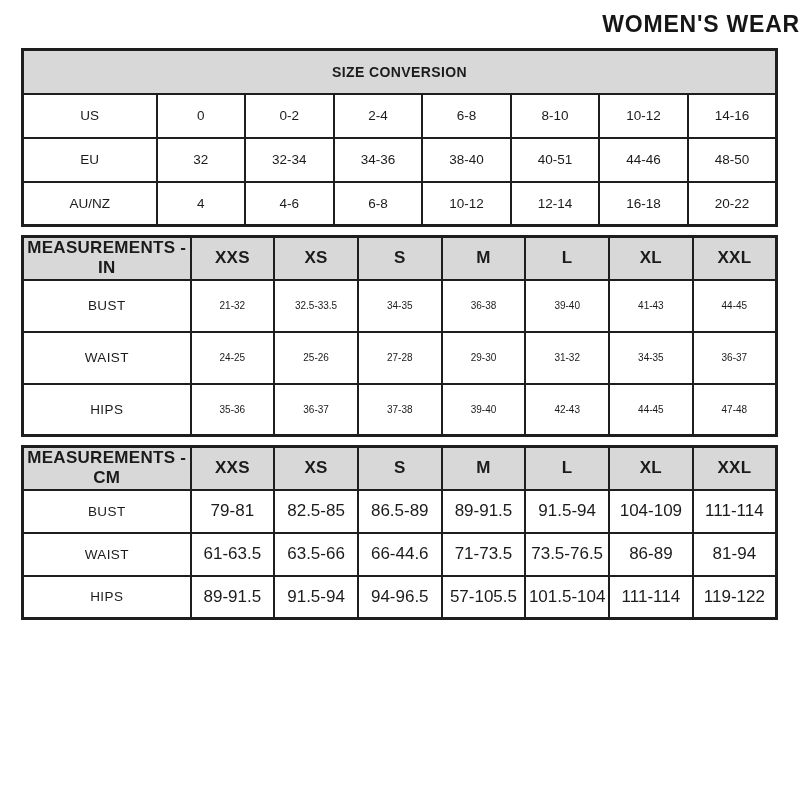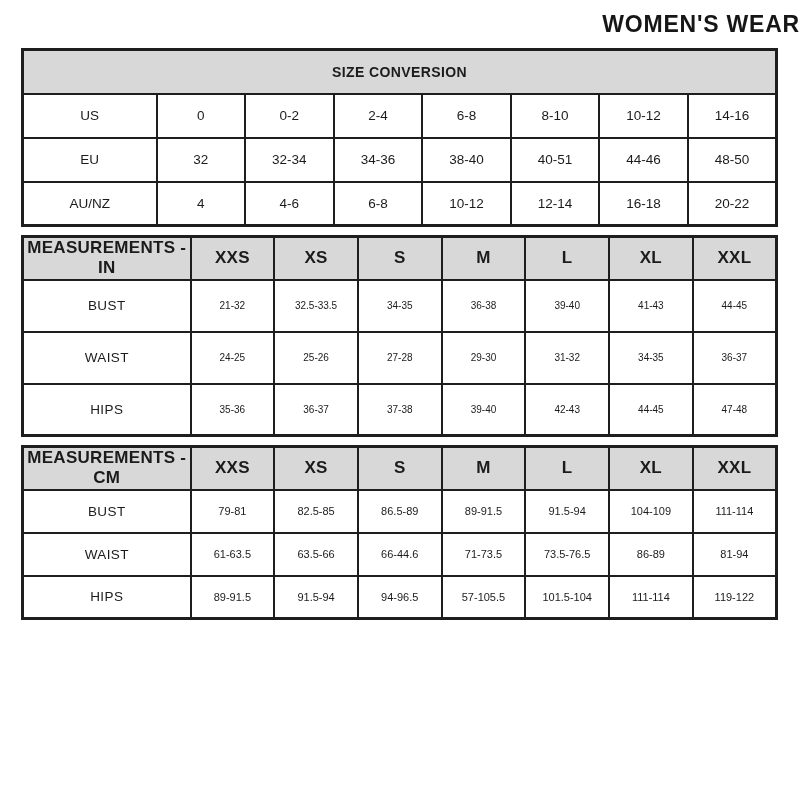--- a/index.html
+++ b/index.html
@@ -46,21 +46,21 @@
   
   .t2 thead th, .t3 thead th {
     background: var(--header_bg, #d8d8d8);
     font-weight: 700;
     font-size: 17px;
     height: 43px;
     letter-spacing: 0.3px;
     margin-top: 24px;
   }
   .t2 td { height: 52px; font-size: 10px; }
-  .t3 td { height: 43px; font-size: 11px; }
+  .t3 td { height: 43px; font-size: 17px; }
   .t2 td.lbl, .t3 td.lbl { font-size: 13.5px; letter-spacing: 0.4px; }
   col.label-t1 { width: 134px; }
   col.label-t23 { width: 168px; }
 </style>
 </head>
 <body>
 
 <div class="title">WOMEN'S WEAR</div>
 
 <table class="sheet t1">

